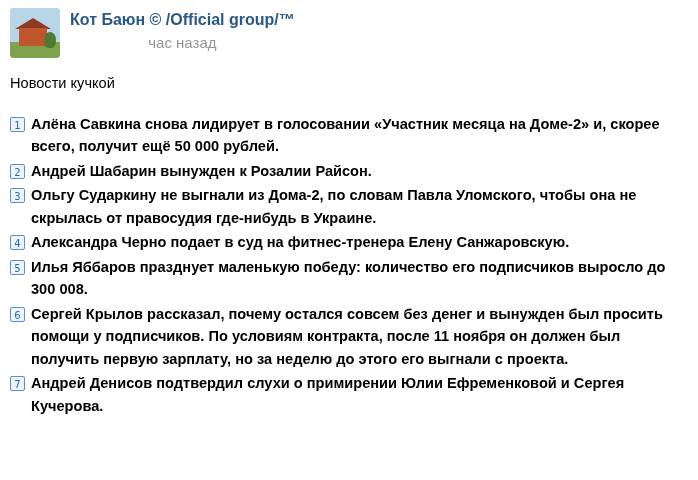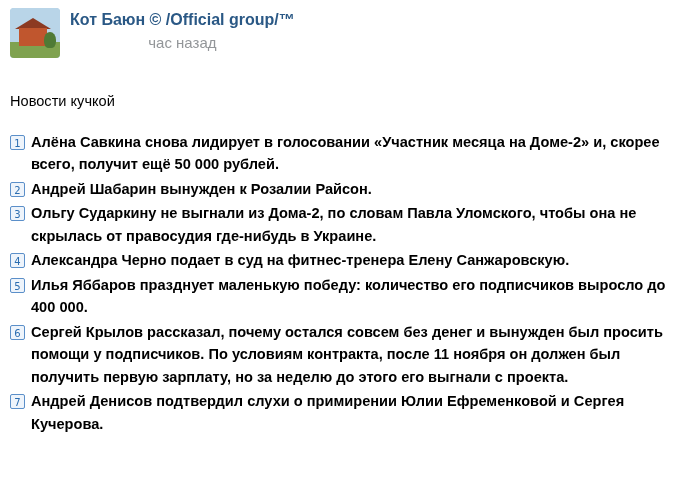--- a/index.html
+++ b/index.html
@@ -89,21 +89,21 @@
     white-space: nowrap;
   }
   .timestamp {
     font-size: 15px;
     color: #939699;
     line-height: 18px;
     margin-top: 4px;
     text-align: center;
   }
   .post-body {
-    margin-top: 30px;
+    margin-top: 12px;
     font-size: 14.6px;
     line-height: 22.5px;
     color: #000000;
   }
   .intro {
     margin: 0 0 18px 0;
   }
   .item {
     display: flex;
     align-items: flex-start;
@@ -167,21 +167,21 @@
       <span class="item-text">Ольгу Сударкину не выгнали из Дома-2, по словам Павла Уломского, чтобы она не скрылась от правосудия где-нибудь в Украине.</span>
     </div>
 
     <div class="item">
       <span class="num-badge">4</span>
       <span class="item-text">Александра Черно подает в суд на фитнес-тренера Елену Санжаровскую.</span>
     </div>
 
     <div class="item">
       <span class="num-badge">5</span>
-      <span class="item-text">Илья Яббаров празднует маленькую победу: количество его подписчиков выросло до 400 000.</span>
+      <span class="item-text">Илья Яббаров празднует маленькую победу: количество его подписчиков выросло до 300 008.</span>
     </div>
 
     <div class="item">
       <span class="num-badge">6</span>
       <span class="item-text">Сергей Крылов рассказал, почему остался совсем без денег и вынужден был просить помощи у подписчиков. По условиям контракта, после 11 ноября он должен был получить первую зарплату, но за неделю до этого его выгнали с проекта.</span>
     </div>
 
     <div class="item">
       <span class="num-badge">7</span>
       <span class="item-text">Андрей Денисов подтвердил слухи о примирении Юлии Ефременковой и Сергея Кучерова.</span>

